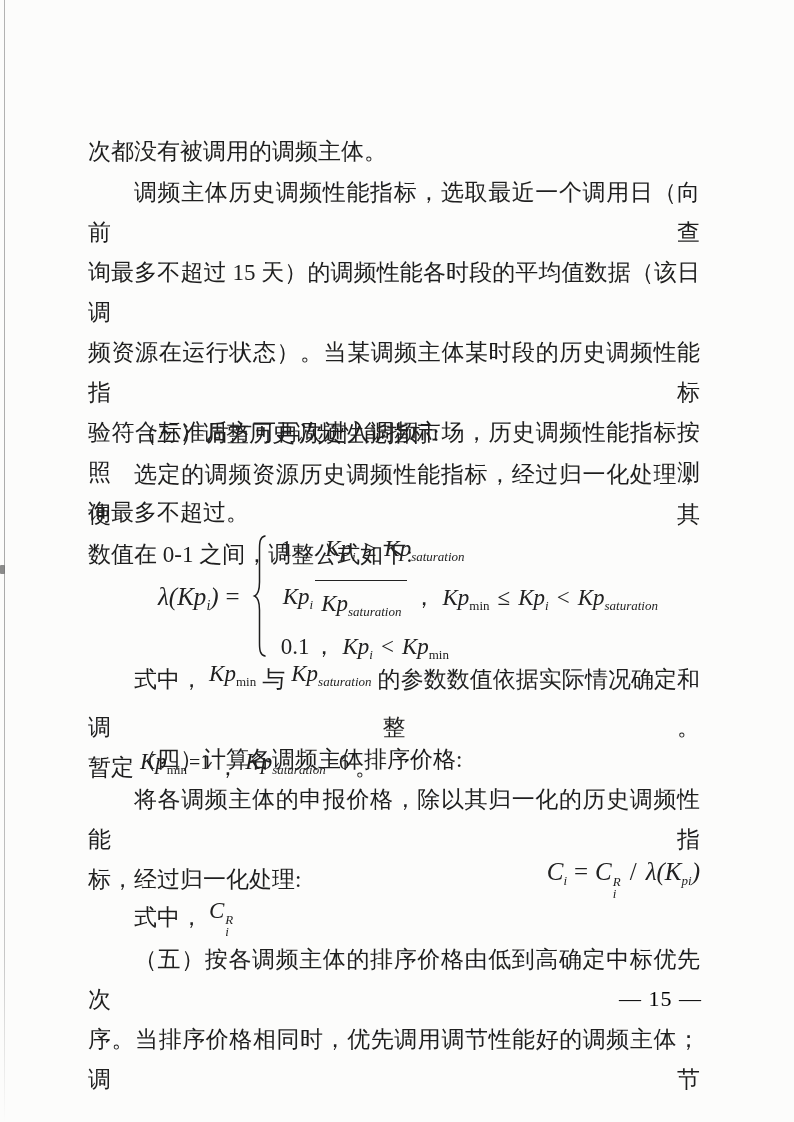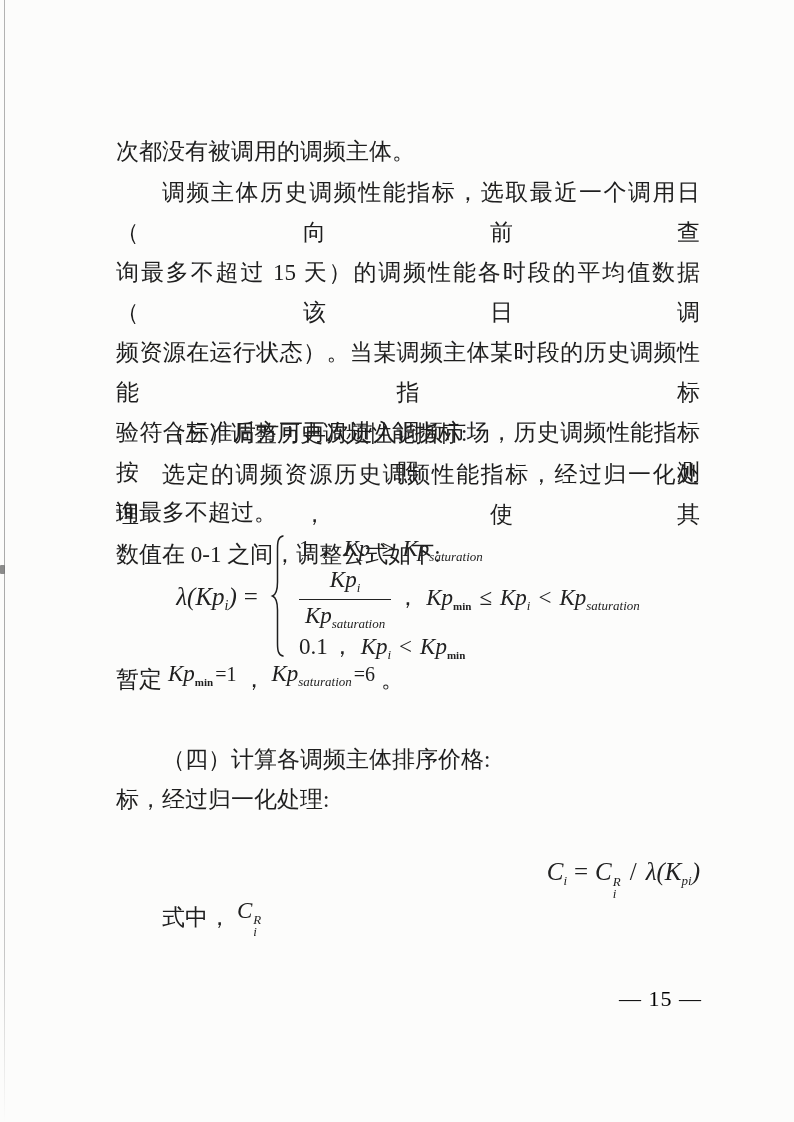--- a/index.html
+++ b/index.html
@@ -20,58 +20,58 @@
   .edge-tick {
     position:absolute; left:0; top:565px; width:5px; height:9px;
     background:#6f6f6f; opacity:.8; border-radius:1px;
   }
 
   
   .block {
     position:absolute; left:88px; width:612px;
     font-size:23px; line-height:40px; color:#1e1e1e;
   }
-  .ln { white-space:nowrap; text-align:justify;margin-left:28px; }
+  .ln { white-space:nowrap; text-align:justify; }
   .fill { text-align-last:justify; white-space:normal; }
   .end  { text-align-last:left; }
   .ind  { text-indent:46px; }
 
   
   .im {
     display:inline-block; transform:translateY(-6px);
     font-family:"Liberation Serif", serif; margin:0 6px;
     white-space:nowrap; text-indent:0;
   }
   .mit  { font-style:italic; }
   .msub { font-style:italic; font-size:13px; vertical-align:-5px; }
-  .msubr{ font-style:normal; font-size:11px; vertical-align:-5px;font-weight:bold; }
+  .msubr{ font-style:normal; font-size:13px; vertical-align:-5px; }
   .meq  { font-style:normal; margin:0 7px; }
   .meq2 { font-style:normal; font-size:20px; margin-left:2px; }
   .mop  { font-style:normal; margin:0 8px; }
   .mnum { font-style:normal; }
   .mcomma { font-style:normal; margin:0 7px 0 3px; }
 
   
   .formula1 {
     position:absolute; left:88px; top:532px; width:612px; height:132px;
     display:flex; justify-content:center; align-items:center;
   }
   .f1inner { display:flex; align-items:center; margin-left:28px; }
   .lhs { font-size:25px; white-space:nowrap; margin-right:3px; }
   .lhs .msub { font-size:14px; }
   .brace { display:block; margin:0 2px; }
   .cases { display:flex; flex-direction:column; gap:2px; margin-left:11px; }
   .crow { display:block; line-height:32px; height:32px; font-size:23px; white-space:nowrap; }
   .fracrow { line-height:62px; height:62px; }
   .frac {
-    display:inline-flex; flex-direction:column; align-items:center;
+    display:inline-flex; flex-direction:row; align-items:center;
     vertical-align:middle; line-height:normal; margin-right:2px;
   }
   .fnum { padding:0 2px 3px; }
-  .fden { border-top:1.5px solid #222; padding:3px 6px 0; }
+  .fden { border-top:1.5px solid #222; padding:10px 6px 0; }
 
   
   .formula2 {
     position:absolute; left:88px; top:850px; width:612px;
     text-align:right; font-size:25px; line-height:44px;
     padding-left:52px; box-sizing:border-box; white-space:nowrap;
   }
   .ss {
     display:inline-flex; flex-direction:column; align-items:flex-start;
     font-size:13px; font-style:italic; line-height:12px;
@@ -126,39 +126,45 @@
         <div class="crow fracrow"><span class="frac">
               <span class="fnum"><span class="mit">Kp</span><span class="msub">i</span></span>
               <span class="fden"><span class="mit">Kp</span><span class="msub">saturation</span></span>
             </span><span class="mcomma">，</span><span class="mit">Kp</span><span class="msubr">min</span><span class="mop">≤</span><span class="mit">Kp</span><span class="msub">i</span><span class="mop">&lt;</span><span class="mit">Kp</span><span class="msub">saturation</span></div>
         <div class="crow"><span class="mnum">0.1</span><span class="mcomma">，</span><span class="mit">Kp</span><span class="msub">i</span><span class="mop">&lt;</span><span class="mit">Kp</span><span class="msubr">min</span></div>
       </div>
     </div>
   </div>
 
   <div class="block" style="top:660px">
+    <div class="ln fill ind"><span>式中，</span><span class="im"><span class="mit">Kp</span><span class="msubr">min</span></span><span>与</span><span class="im"><span class="mit">Kp</span><span class="msub">saturation</span></span><span>的参数数值依据实际情况确定和调整。</span></div>
     <div class="ln end"><span>暂定</span><span class="im"><span class="mit">Kp</span><span class="msubr">min</span><span class="meq2">=1</span></span><span>，</span><span class="im"><span class="mit">Kp</span><span class="msub">saturation</span><span class="meq2">=6</span></span><span>。</span></div>
   </div>
 
   <div class="block" style="top:740px">
     <div class="ln end ind">（四）计算各调频主体排序价格:</div>
   </div>
 
   <div class="block" style="top:780px">
+    <div class="ln fill ind">将各调频主体的申报价格，除以其归一化的历史调频性能指</div>
     <div class="ln end">标，经过归一化处理:</div>
   </div>
 
   <div class="formula2"><span class="mit">C</span><span class="msub">i</span><span class="meq">=</span><span class="mit">C</span><span class="ss">
         <span>R</span>
         <span>i</span>
       </span><span class="mslash">/</span><span class="mit">λ(</span><span class="mit">K</span><span class="msub">pi</span><span class="mit">)</span></div>
 
   <div class="block" style="top:898px">
     <div class="ln end ind"><span>式中，</span><span class="im" style="transform:translateY(-7px)"><span class="mit">C</span><span class="ss">
             <span>R</span>
             <span>i</span>
           </span></span></div>
   </div>
 
+  <div class="block" style="top:940px">
+    <div class="ln fill ind">（五）按各调频主体的排序价格由低到高确定中标优先次</div>
+    <div class="ln fill">序。当排序价格相同时，优先调用调节性能好的调频主体；调节</div>
+  </div>
 
   <div class="pagenum">— 15 —</div>
 
 </div>
 
 </body></html>

